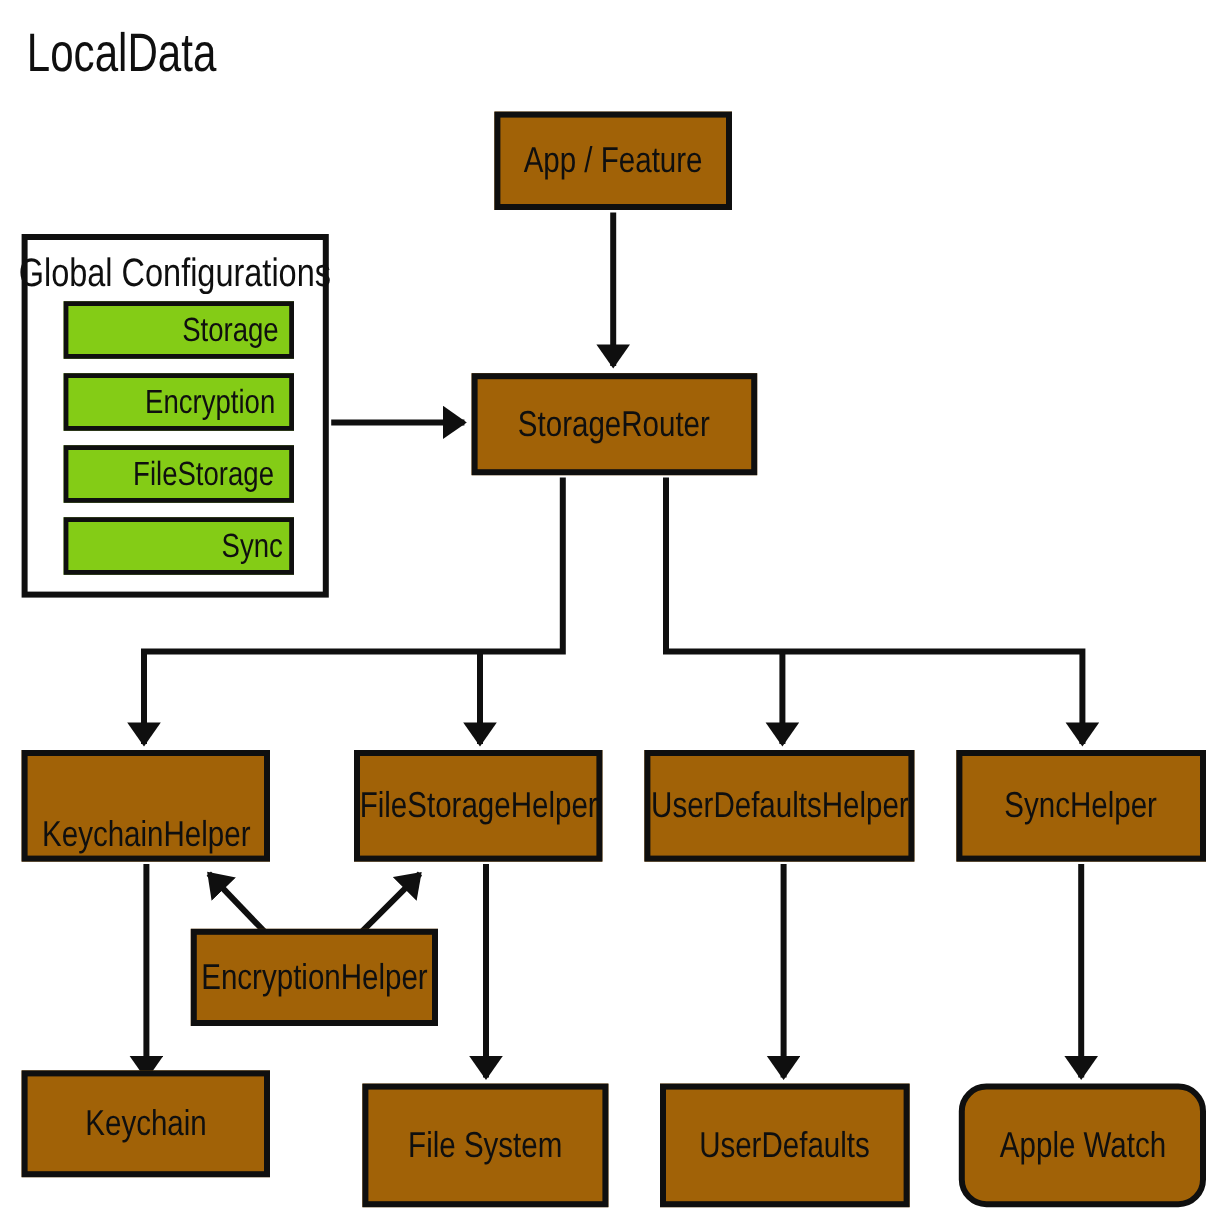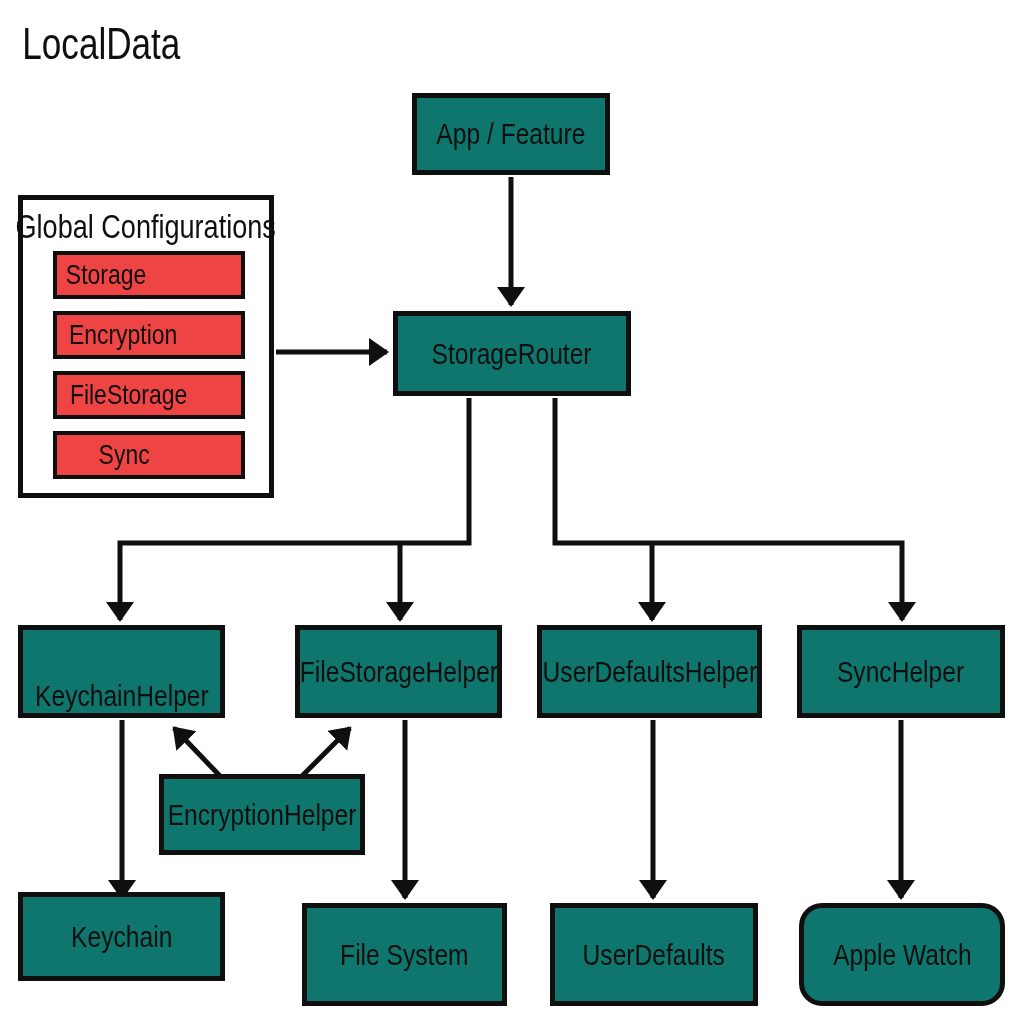--- a/index.html
+++ b/index.html
@@ -20,40 +20,40 @@
   }
   .title .lbl { transform:scaleX(0.78); }
   .lbl {
     display:inline-block;
     transform:scaleX(0.82);
     transform-origin:50% 50%;
     white-space:nowrap;
   }
   .node {
     position:absolute; z-index:2;
-    background:#0f766e;
+    background:#a16207;
     border:5px solid #0f0f0f;
     display:flex; align-items:center; justify-content:center;
     font-size:30px;
   }
   .group {
     position:absolute; z-index:2;
     background:#ffffff;
     border:5px solid #0f0f0f;
   }
   .group-title {
     position:absolute; left:0; top:8px; width:100%;
     display:flex; justify-content:center;
     font-size:33px;
   }
   .group .item {
     position:absolute;
     border:4px solid #0f0f0f;
-    background:#ef4444;
-    display:flex; align-items:center; justify-content:flex-start;
+    background:#84cc16;
+    display:flex; align-items:center; justify-content:flex-end;
     font-size:28px;
   }
   
   #n-app        { left:412px; top:93px;  width:198px; height:82px; }
   #n-router     { left:393px; top:311px; width:238px; height:85px; }
   #n-gconf      { left:18px;  top:195px; width:256px; height:303px; }
   #gi-storage   { left:30px;  top:51px;  width:192px; height:48px; }
   #gi-encrypt   { left:30px;  top:111px; width:192px; height:48px; }
   #gi-filestor  { left:30px;  top:171px; width:192px; height:48px; }
   #gi-sync      { left:30px;  top:231px; width:192px; height:48px;padding-left:36px; }

